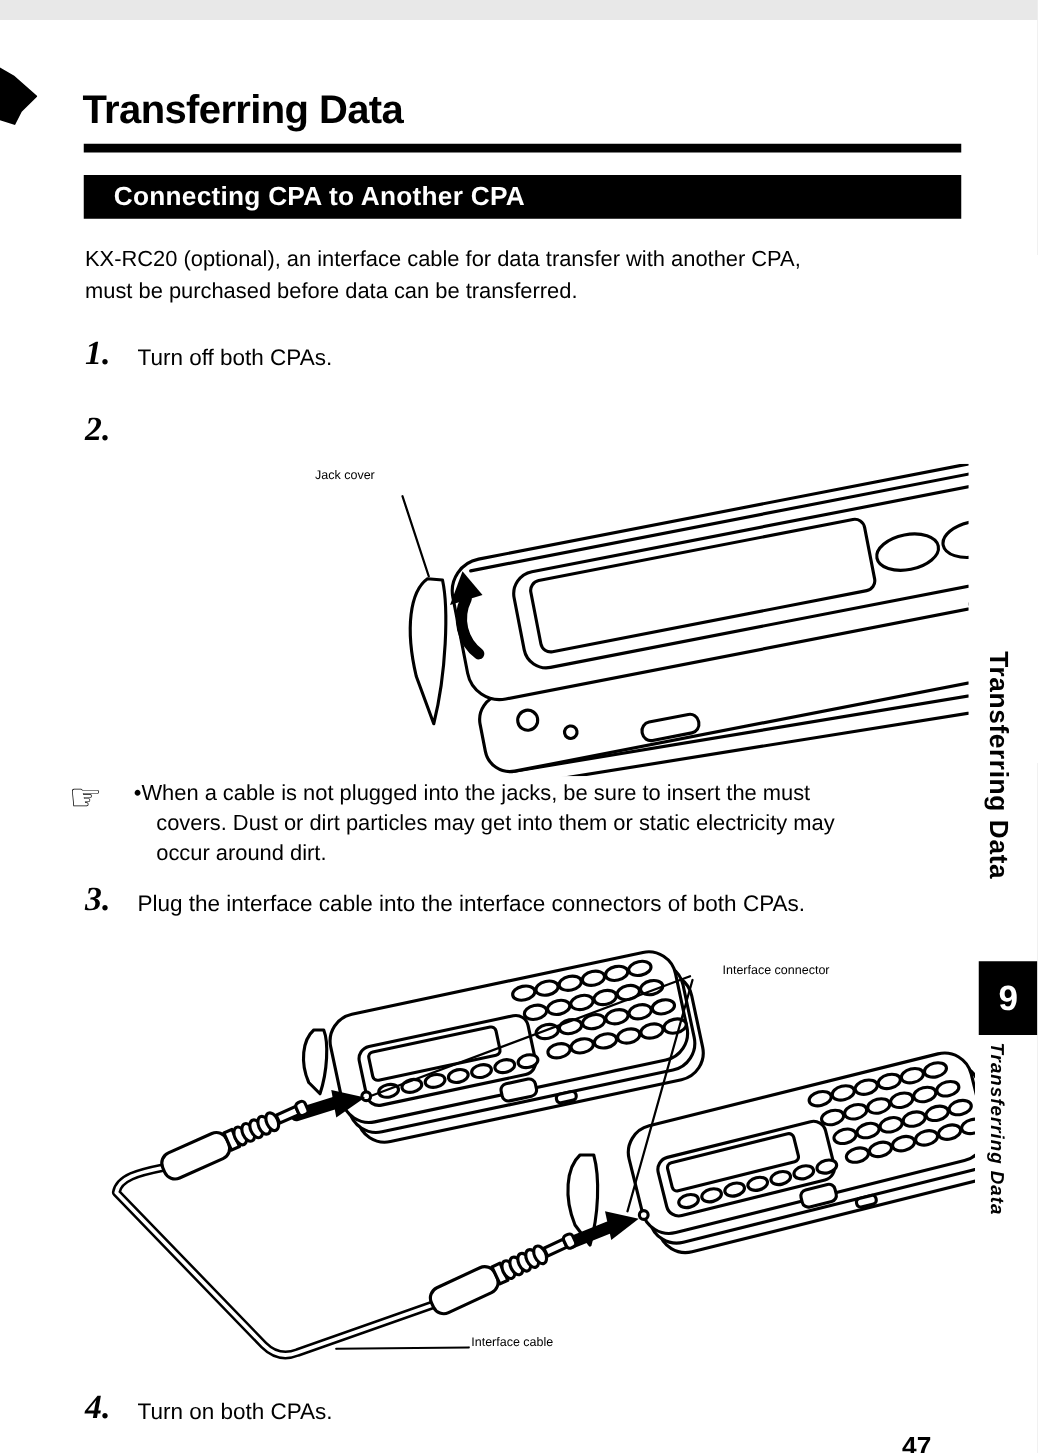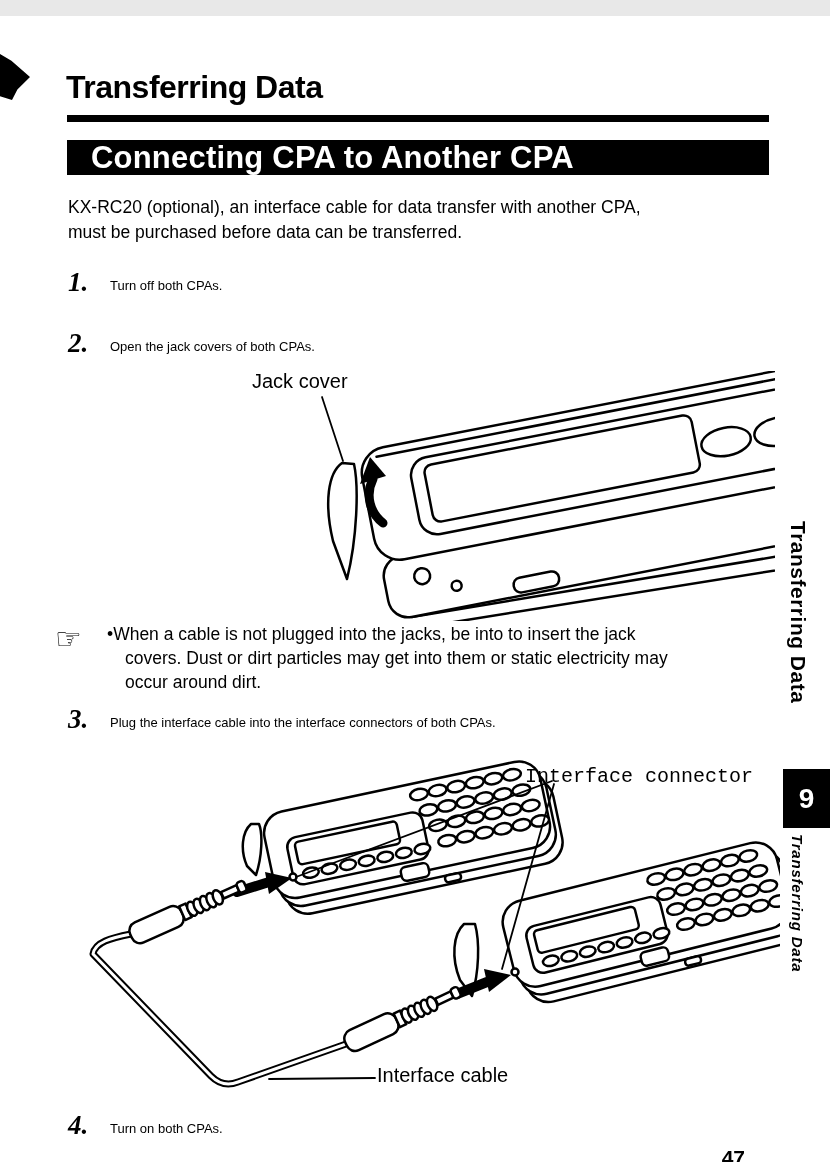--- a/index.html
+++ b/index.html
@@ -14,44 +14,44 @@
     left:0;top:36px;width:30px;height:48px;background:#000;
     clip-path:polygon(0 4%,38% 18%,100% 52%,58% 78%,40% 100%,0 92%);
   }
   .title{
     left:66px;top:53px;font-size:32px;font-weight:bold;letter-spacing:-0.5px;
     margin:0;
   }
   .rule{left:67px;top:99px;width:702px;height:7px;background:#000;}
   .banner{
     left:67px;top:124px;width:702px;height:35px;background:#000;color:#fff;
-    font-size:31px;font-weight:bold;line-height:35px;padding-left:24px;
+    font-size:21px;font-weight:bold;line-height:35px;padding-left:24px;
     box-sizing:border-box;letter-spacing:0.2px;
   }
   .intro{left:68px;top:179px;font-size:17.5px;line-height:25px;}
   .step{display:flex;}
   .step-num{
     width:42px;font-family:"Liberation Serif",serif;font-style:italic;
     font-weight:bold;font-size:27px;line-height:27px;flex:none;
   }
-  .step-text{font-size:13px;line-height:24px;padding-top:5px;text-align:right;}
+  .step-text{font-size:18px;line-height:24px;padding-top:5px;text-align:right;}
   .step1{left:68px;top:253px;}
   .step2{left:68px;top:314px;}
   .step3{left:68px;top:690px;}
   .step4{left:68px;top:1096px;}
   .note{left:55px;top:606px;display:flex;}
   .note-icon{font-size:30px;line-height:30px;width:52px;flex:none;padding-top:2px;}
   .note-lines{font-size:17.5px;line-height:24px;}
   .note-lines .cont{padding-left:18px;}
   .fig{overflow:hidden;}
   .fig1{left:230px;top:355px;width:545px;height:250px;}
   .fig2{left:65px;top:740px;width:715px;height:350px;}
-  .fig-label{font-size:20px;line-height:18px;white-space:nowrap;text-align:center;}
+  .fig-label{font-size:10px;line-height:18px;white-space:nowrap;text-align:center;}
   .lbl-jack{left:252px;top:356px;}
-  .lbl-conn{left:525px;top:752px;font-family:Liberation Mono, monospace;}
+  .lbl-conn{left:578px;top:752px;}
   .lbl-cable{left:377px;top:1050px;}
   .pagenum{left:703px;top:1130px;width:42px;text-align:right;
     font-size:21px;font-weight:bold;}
   .side-bold{
     left:786px;top:505px;height:250px;
     writing-mode:vertical-rl;font-size:21px;font-weight:bold;
     letter-spacing:0.5px;white-space:nowrap;
   }
   .chapter-box{
     left:783px;top:753px;width:47px;height:59px;background:#000;color:#fff;
@@ -83,21 +83,20 @@
     <div>must be purchased before data can be transferred.</div>
   </div>
 
   <div class="abs step step1">
     <div class="step-num">1.</div>
     <div class="step-text">Turn off both CPAs.</div>
   </div>
 
   <div class="abs step step2">
     <div class="step-num">2.</div>
-    <div class="step-text">Open the jack covers of both CPAs.</div>
   </div>
 
   <div class="abs fig fig1">
     <svg width="545" height="250" viewBox="0 0 545 250">
       <g stroke="#000" fill="#fff" stroke-width="2.5" stroke-linejoin="round" stroke-linecap="round">
         <g transform="translate(130,95) rotate(-11)">
           <path d="M30,170 L700,192" fill="none"></path>
           <path d="M22,158 L700,177" fill="none"></path>
           <rect x="2" y="96" width="700" height="62" rx="20"></rect>
           <rect x="0" y="-14" width="700" height="114" rx="26"></rect>
@@ -120,21 +119,21 @@
         <polygon points="130,113 156,105 140,86" fill="#000" stroke="none"></polygon>
         <line x1="92" y1="26" x2="113" y2="90" stroke-width="1.8"></line>
       </g>
     </svg>
   </div>
   <div class="abs fig-label lbl-jack">Jack cover</div>
 
   <div class="abs note">
     <div class="note-icon">☞</div>
     <div class="note-lines">
-      <div>•When a cable is not plugged into the jacks, be into to insert the jack</div>
+      <div>•When a cable is not plugged into the jacks, be sure to insert the must</div>
       <div class="cont">covers. Dust or dirt particles may get into them or static electricity may</div>
       <div class="cont">occur around dirt.</div>
     </div>
   </div>
 
   <div class="abs step step3">
     <div class="step-num">3.</div>
     <div class="step-text">
       <div>Plug the interface cable into the interface connectors of both CPAs.</div>
     </div>

